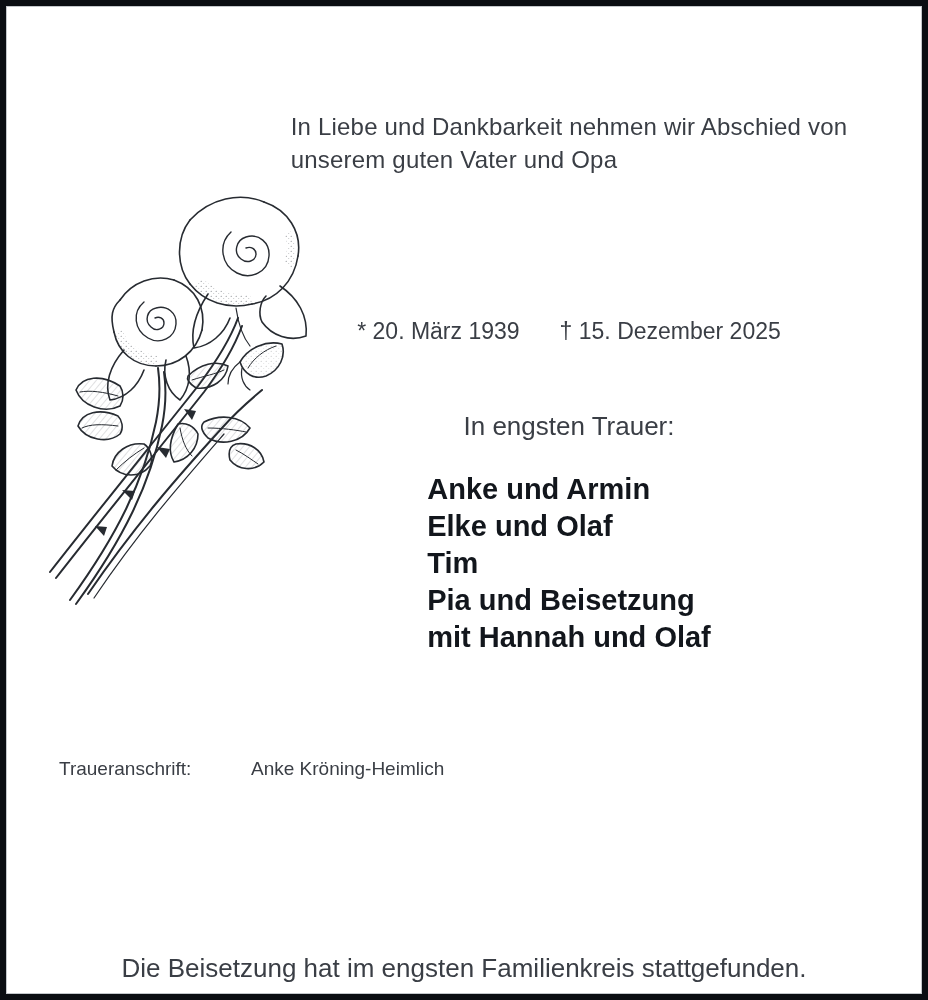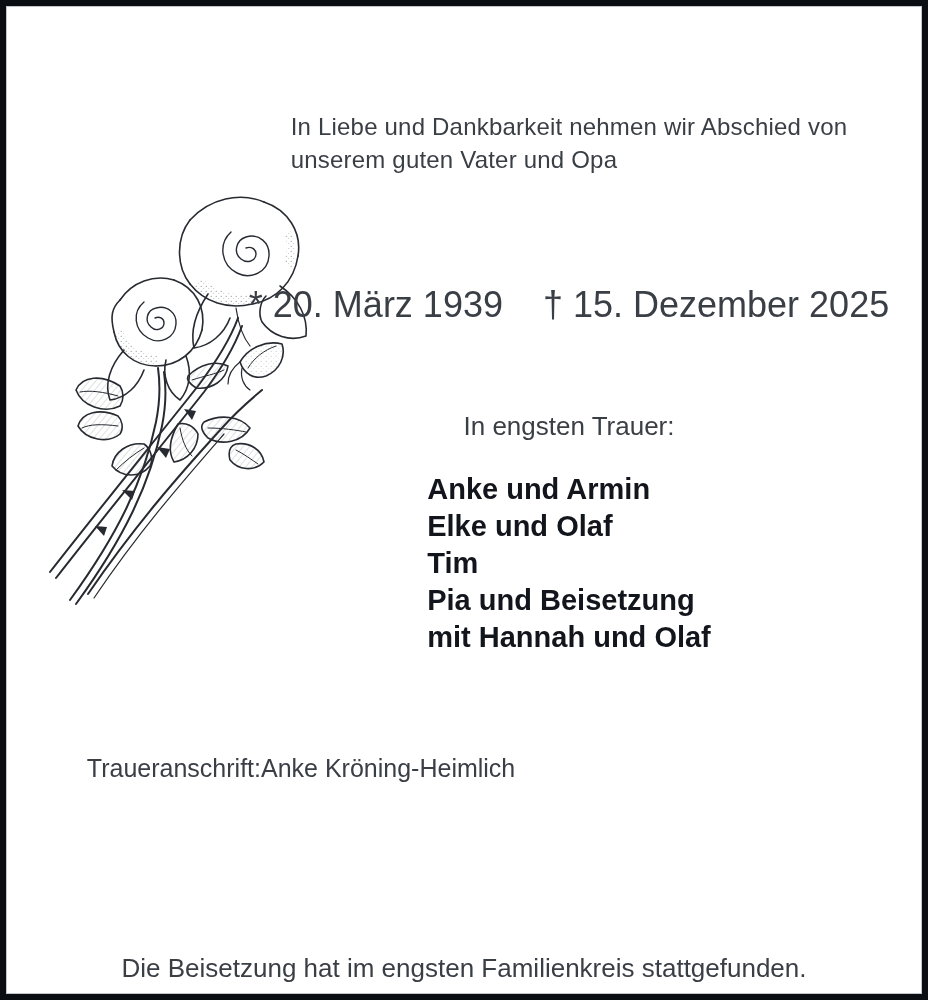--- a/index.html
+++ b/index.html
@@ -25,34 +25,33 @@
   .centered-block {
     position: absolute;
     left: 539px;
     transform: translateX(-50%);
     text-align: left;
     white-space: nowrap;
     margin-left: 24px;
   }
   .intro { top: 104px; font-size: 24px; line-height: 33px; letter-spacing: 0.2px; }
   .deceased-name { top: 216px; font-size: 50px; line-height: 60px; letter-spacing: 0.5px; }
-  .dates { top: 282px; font-size: 36px; line-height: 34px; }
+  .dates { top: 308px; font-size: 23px; line-height: 34px; }
   .dates .birth { margin-right: 40px; }
   .mourning-label { top: 403px; font-size: 26px; line-height: 34px; }
   .mourners { top: 465px; font-size: 29px; line-height: 37px; }
 
   .address-block {
     position: absolute;
-    left: 63px;
+    left: 53px;
     top: 743px;
     display: flex;
-    font-size: 25px;
+    font-size: 19px;
     line-height: 39px;
     white-space: nowrap;
-    text-align: right;
   }
   .address-label { width: 192px; }
   .closing {
     position: absolute;
     left: 50%;
     transform: translateX(-50%);
     top: 918px;
     font-size: 26px;
     line-height: 33px;
     white-space: nowrap;

